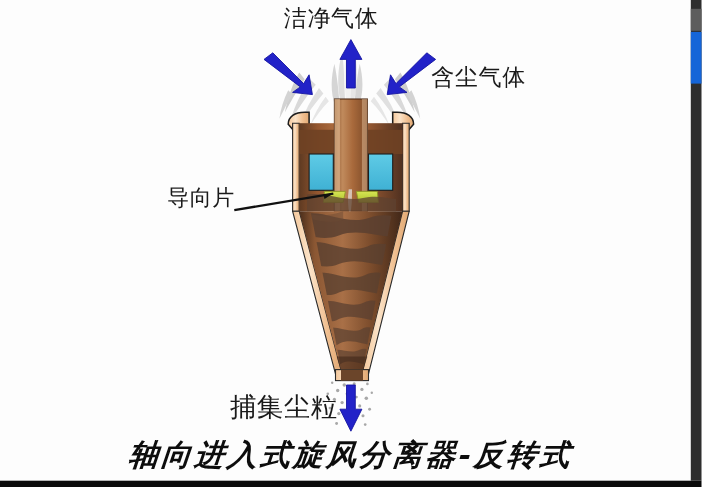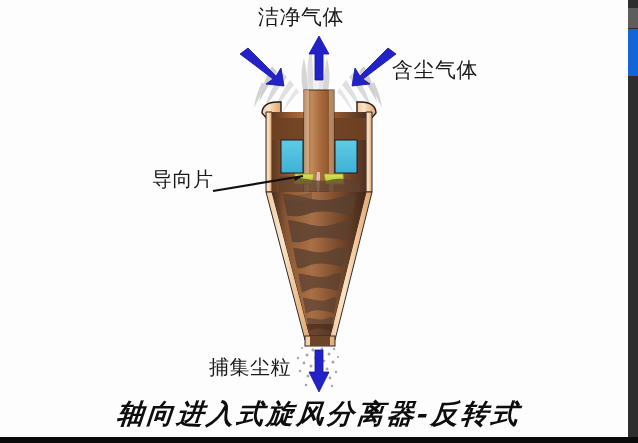--- a/index.html
+++ b/index.html
@@ -38,21 +38,21 @@
     font-size: 21px;
   }
   #label-guide-vane {
     left: 152px;
     top: 166px;
     font-size: 20px;
   }
   #label-captured-dust {
     left: 209px;
     top: 354px;
-    font-size: 20px;
+    font-size: 24px;
   }
   #caption {
     position: absolute;
     left: 0;
     right: 0;
     top: 396px;
     text-align: center;
     font-family: "DejaVu Serif", "Liberation Serif", serif;
     font-size: 27px;
     font-weight: 700;

